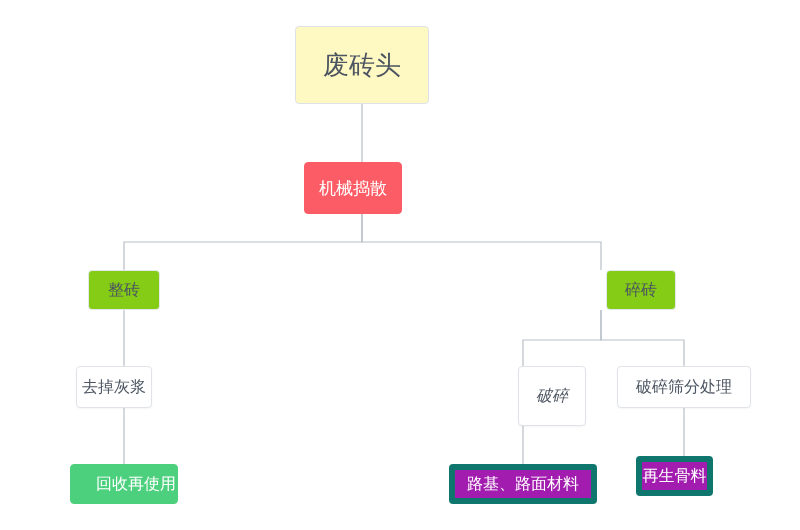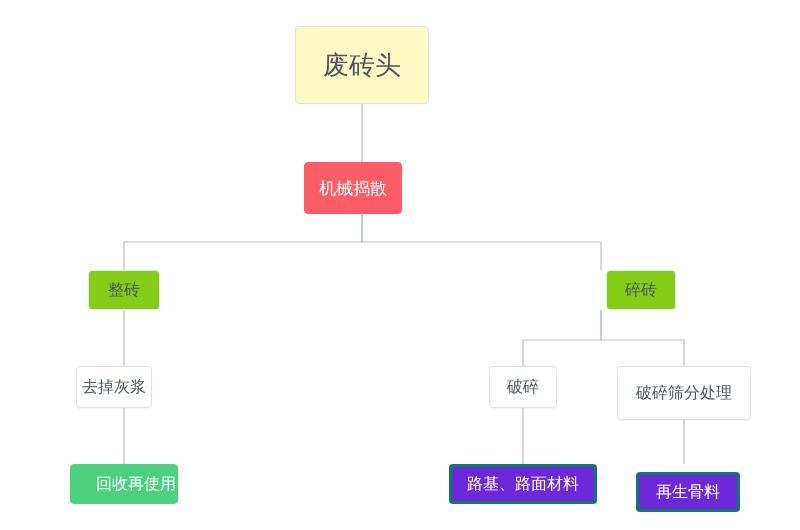--- a/index.html
+++ b/index.html
@@ -58,23 +58,23 @@
     border: 1px solid #e4e8ec;
     font-size: 16px;
   }
   .node-green {
     background: #4cd07d;
     color: #ffffff;
     border: 1px solid #4cd07d;
     font-size: 16px;
   }
   .node-blue {
-    background: #6d28d9;
+    background: #a21caf;
     color: #ffffff;
-    border: 3px solid #0f766e;
+    border: 6px solid #0f766e;
     font-size: 16px;
   }
 </style>
 </head>
 <body>
 
 <div id="canvas">
   <svg id="edges">
       <path d="M 362 104 L 362 162" fill="none" stroke="#b9c0c8" stroke-width="1.2"></path>
       <path d="M 362 214 L 362 242 L 124 242 L 124 270" fill="none" stroke="#b9c0c8" stroke-width="1.2"></path>
@@ -95,29 +95,29 @@
       </div>
       <div class="node node-grey" style="left: 88px; top: 270px; width: 72px; height: 40px;">
         <span>整砖</span>
       </div>
       <div class="node node-grey" style="left: 566px; top: 270px; width: 70px; height: 40px; margin-left: 40px;">
         <span>碎砖</span>
       </div>
       <div class="node node-plain" style="left: 76px; top: 366px; width: 76px; height: 42px;">
         <span>去掉灰浆</span>
       </div>
-      <div class="node node-plain" style="left: 489px; top: 366px; width: 68px; height: 42px;">
+      <div class="node node-plain" style="left: 518px; top: 366px; width: 68px; height: 60px; font-style: italic;">
         <span>破碎</span>
       </div>
-      <div class="node node-plain" style="left: 617px; top: 366px; width: 134px; height: 54px;">
+      <div class="node node-plain" style="left: 617px; top: 366px; width: 134px; height: 42px;">
         <span>破碎筛分处理</span>
       </div>
       <div class="node node-green" style="left: 70px; top: 464px; width: 108px; height: 40px; padding-left: 24px;">
         <span>回收再使用</span>
       </div>
       <div class="node node-blue" style="left: 449px; top: 464px; width: 148px; height: 40px;">
         <span>路基、路面材料</span>
       </div>
-      <div class="node node-blue" style="left: 636px; top: 472px; width: 104px; height: 40px;">
+      <div class="node node-blue" style="left: 636px; top: 456px; width: 77px; height: 40px;">
         <span>再生骨料</span>
       </div>
     </div>
 </div>
 
 </body></html>

